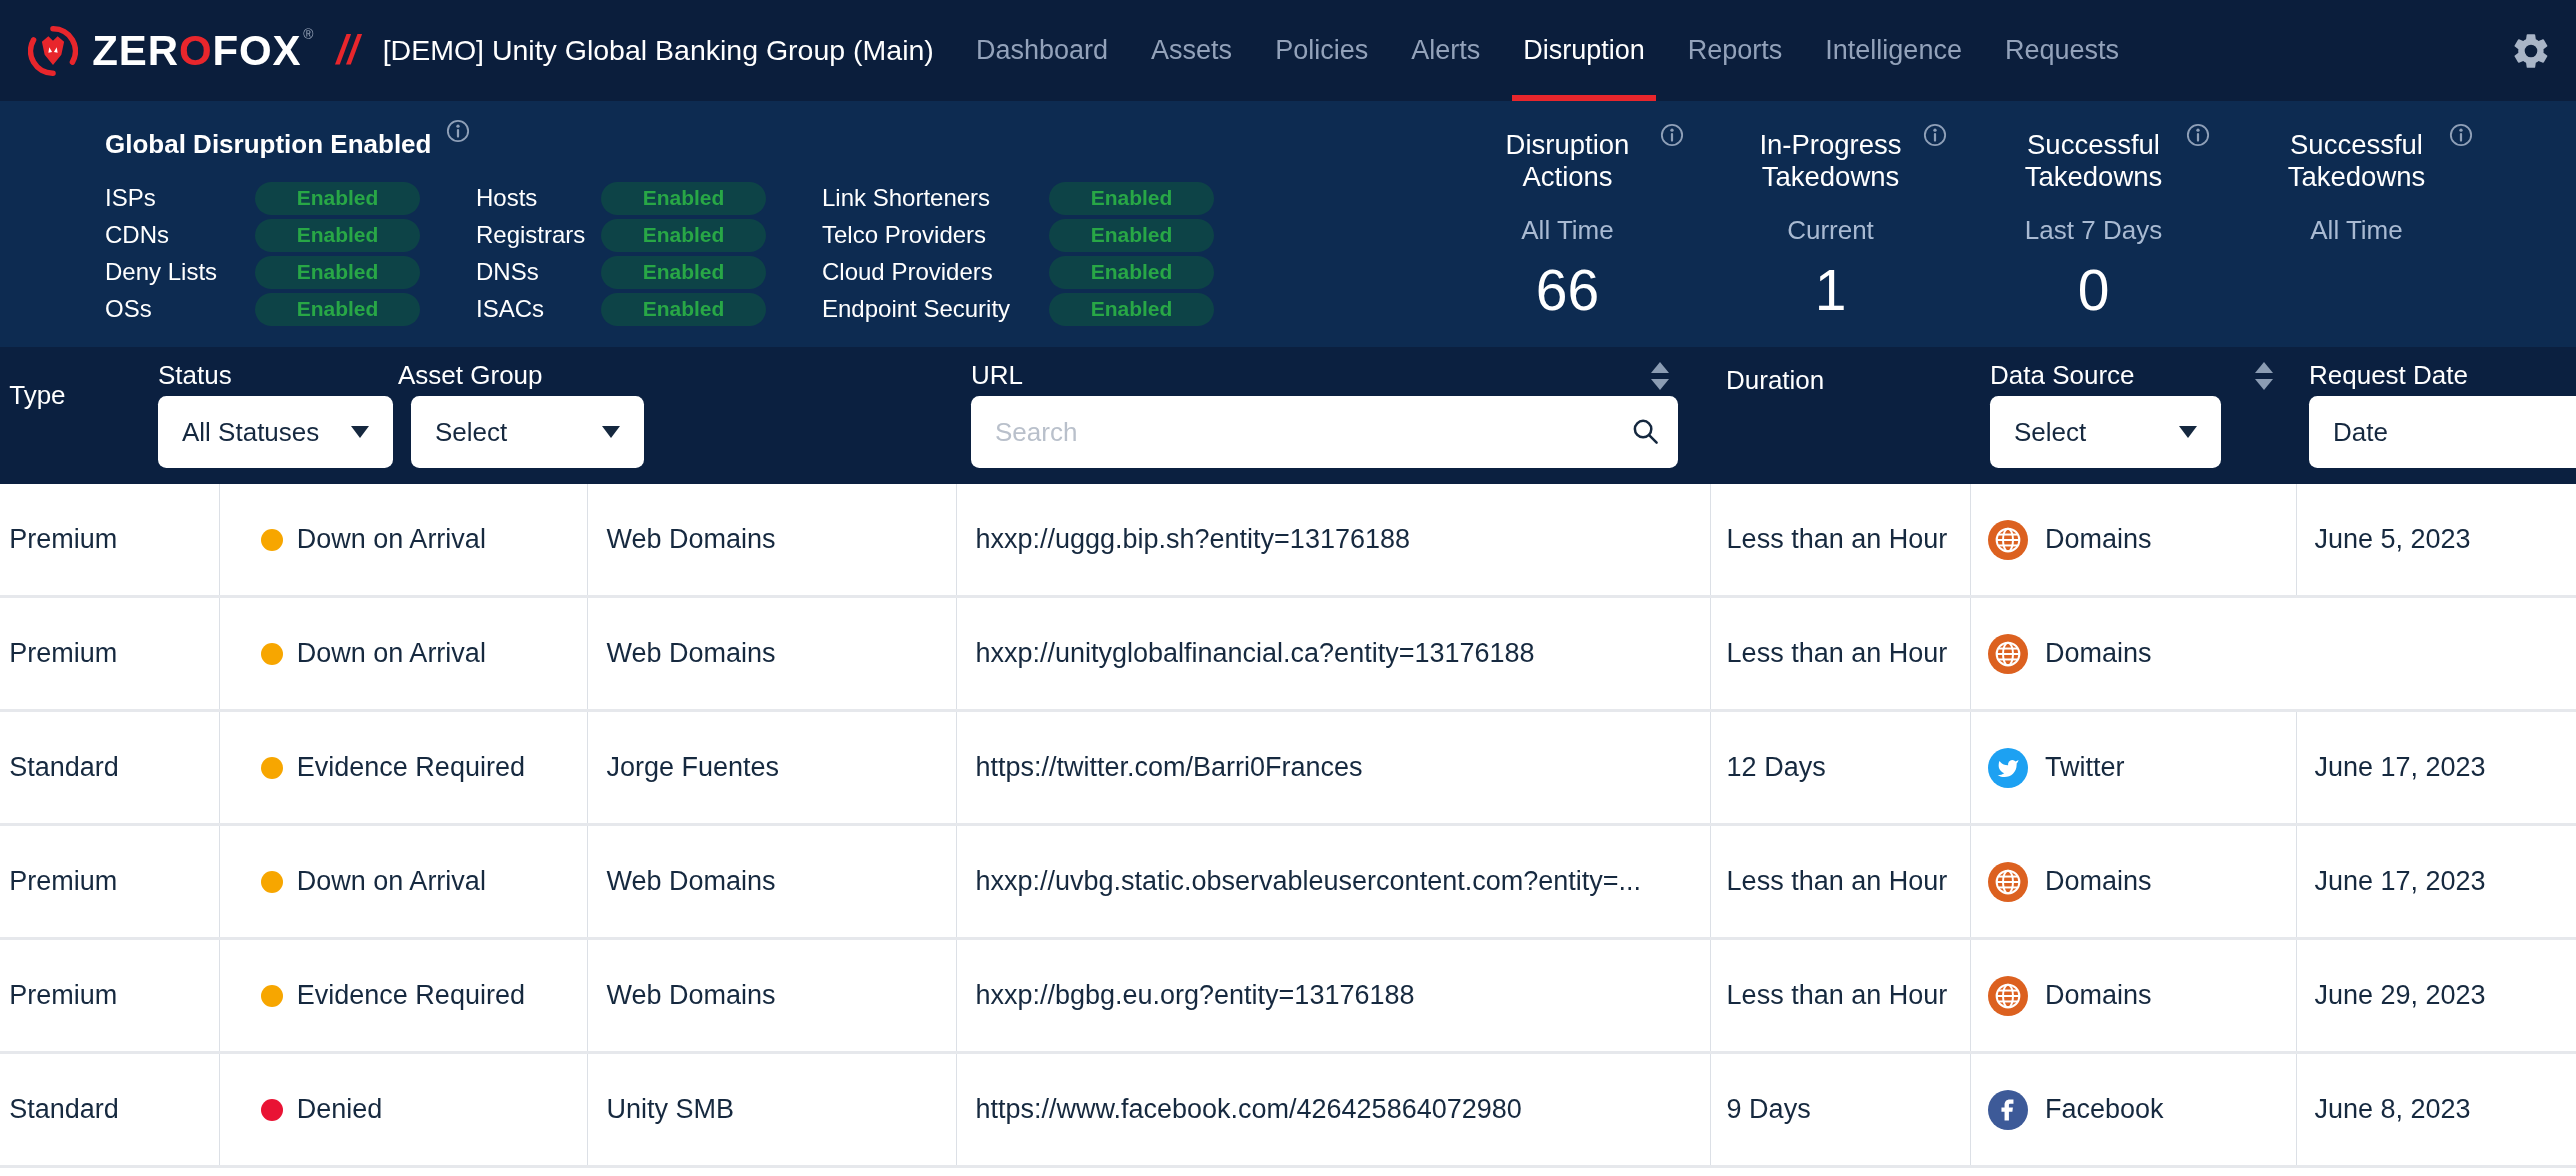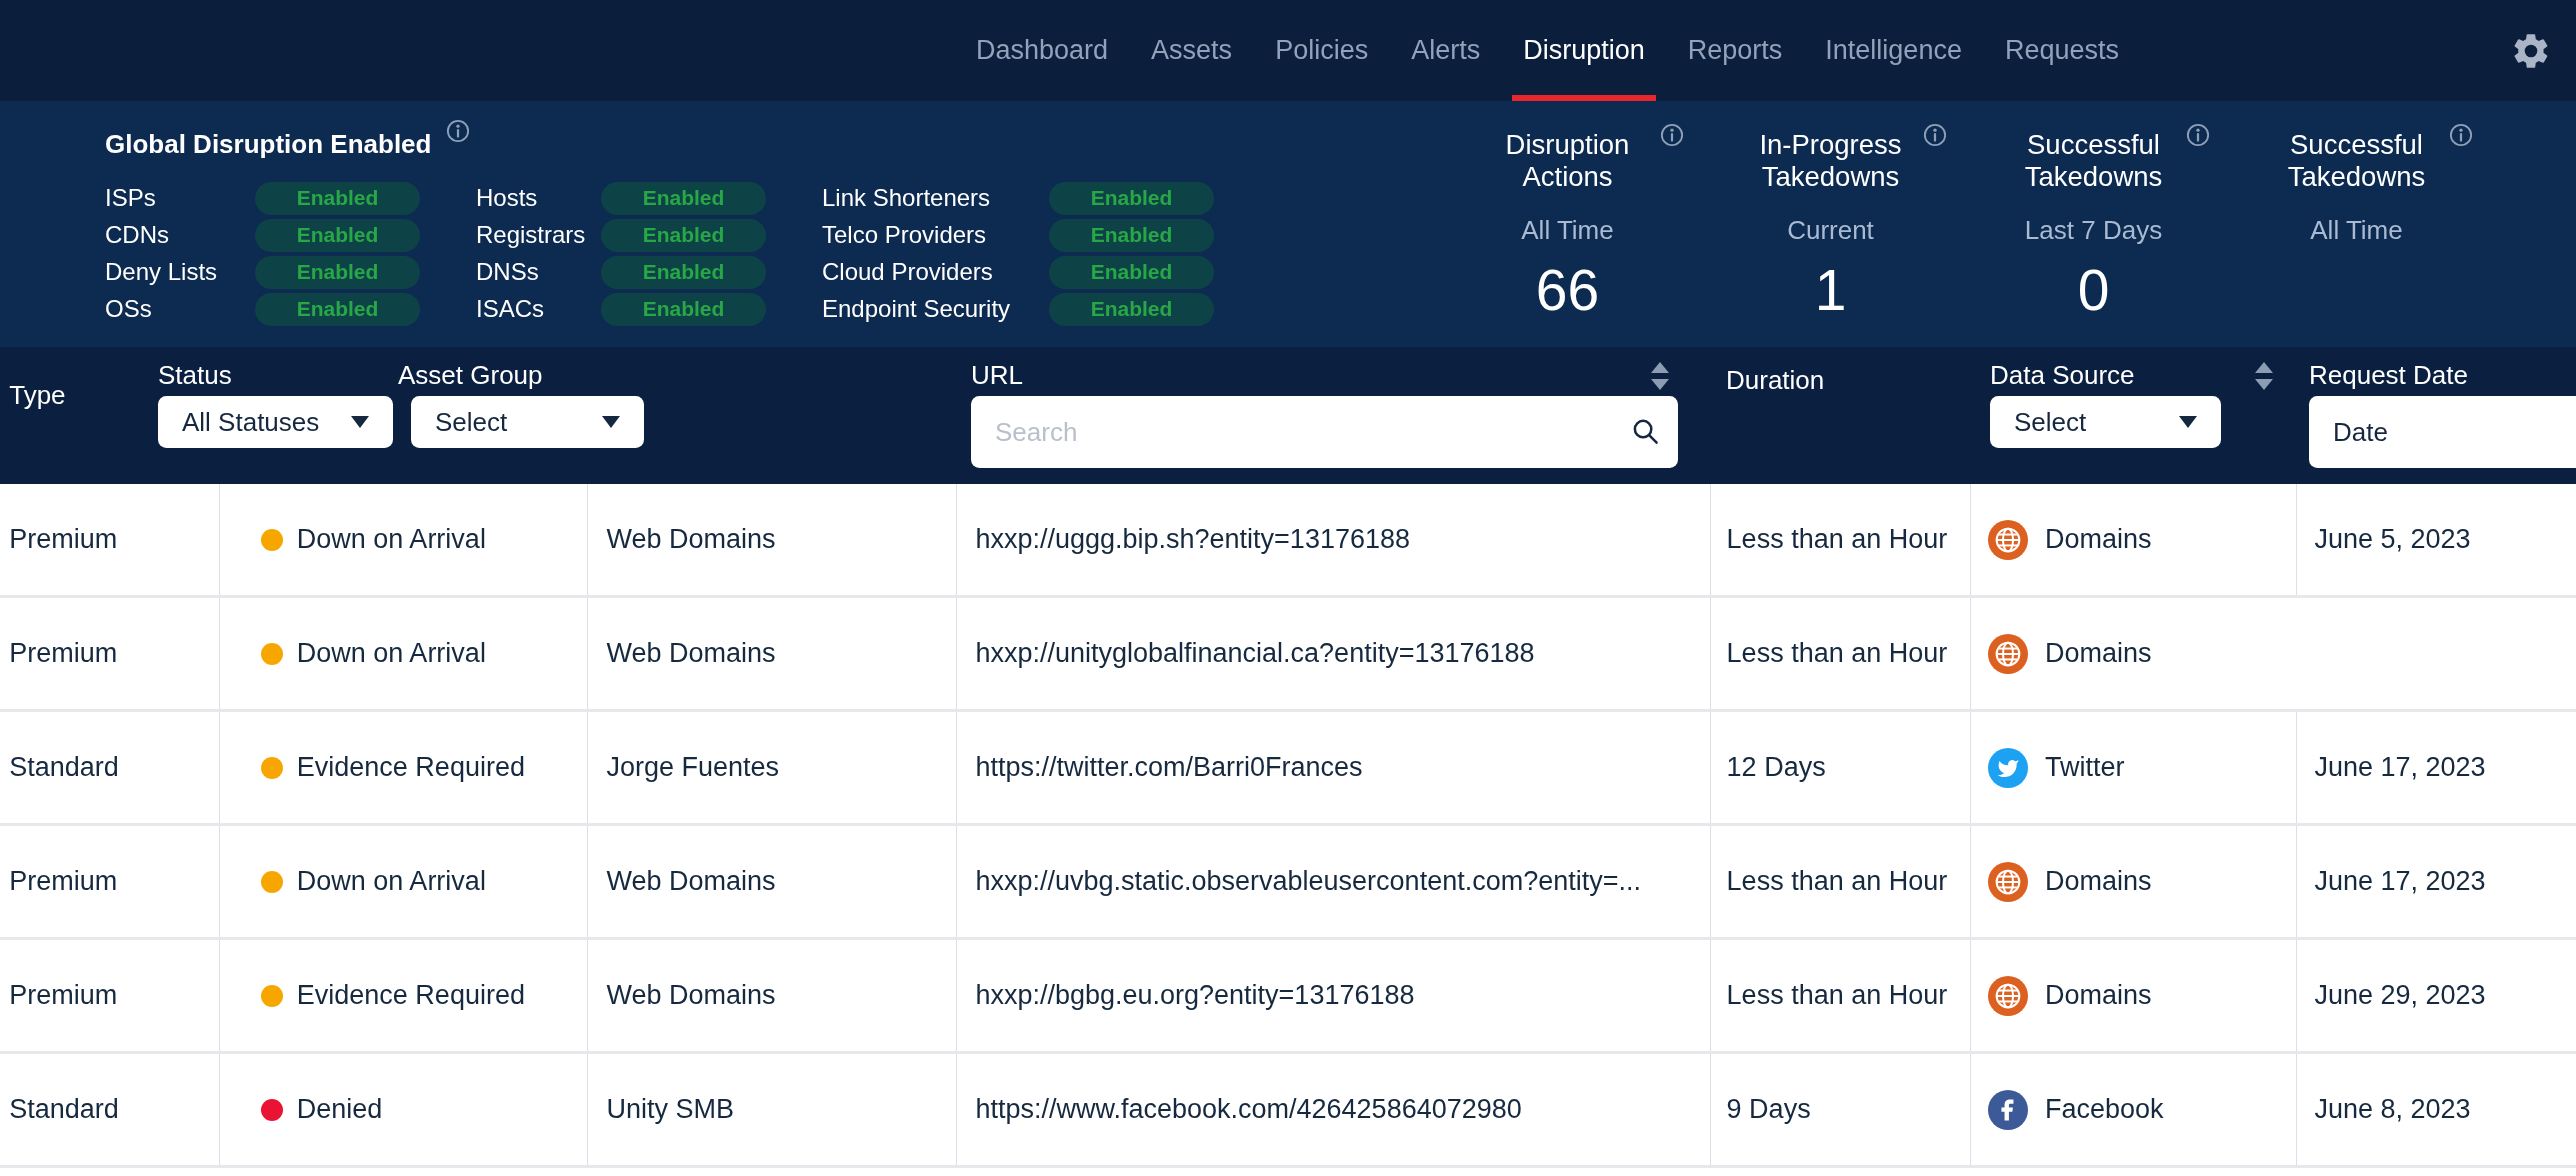--- a/index.html
+++ b/index.html
@@ -35,21 +35,21 @@
   .stats{margin-left:auto;padding:27.5px 88px 0 0;display:flex;}
   .stat{width:263px;text-align:center;position:relative;color:#fff;}
   .stat-title{font-size:27.5px;line-height:32px;max-width:213px;margin:0 auto;font-weight:400;}
   .stat-info{position:absolute;right:14.7px;top:-5.5px;}
   .stat-period{margin-top:22px;font-size:26px;color:#a9bad2;}
   .stat-value{margin-top:11px;font-size:57px;font-weight:400;}
   
   .filter-bar{position:relative;height:137px;background:#0b2040;}
   .flabel{position:absolute;top:13px;font-size:26px;color:#fff;white-space:nowrap;}
   .flabel.type{top:33px;}
-  .fselect{position:absolute;top:49px;height:52px;background:#fff;border-radius:8.3px;
+  .fselect{position:absolute;top:49px;height:72px;background:#fff;border-radius:8.3px;
            display:flex;align-items:center;justify-content:space-between;
            padding:0 24px;font-size:26px;color:#15283f;box-sizing:border-box;cursor:pointer;}
   .caret{width:0;height:0;border-left:9.2px solid transparent;border-right:9.2px solid transparent;
          border-top:12px solid #15283f;margin-left:16.5px;}
   .search-wrap{position:absolute;left:971px;top:49px;width:707px;height:72px;background:#fff;border-radius:8.3px;}
   .search-wrap input{position:absolute;inset:0;border:none;outline:none;background:transparent;
         font-size:26px;color:#15283f;padding:0 64px 0 24px;font-family:inherit;}
   .search-wrap input::placeholder{color:#b9c0cb;opacity:1;}
   .search-icon{position:absolute;right:18.4px;top:21px;}
   .date-wrap{position:absolute;left:2309px;top:49px;width:267px;height:72px;background:#fff;border-radius:8.3px 0 0 8.3px;}
@@ -74,20 +74,32 @@
   .dot{width:22px;height:22px;border-radius:50%;margin-right:13.8px;flex:none;}
   .src-icon{width:40px;height:40px;border-radius:50%;margin-right:16.5px;flex:none;
             display:flex;align-items:center;justify-content:center;}
 </style>
 </head>
 <body>
 
 <div id="app">
 
   <header class="topnav">
+    <div class="brand">
+      <svg class="fox-logo" width="50" height="50" viewBox="0 0 54 54">
+        <path d="M27 3 a24 24 0 0 1 21 36" fill="none" stroke="#e8262c" stroke-width="6" stroke-linecap="round"></path>
+        <path d="M27 51 a24 24 0 0 1 -21 -36" fill="none" stroke="#e8262c" stroke-width="6" stroke-linecap="round"></path>
+        <path d="M15 17 L22 11 L27 16 L32 11 L39 17 L36 31 L27 42 L18 31 Z" fill="#e8262c"></path>
+        <path d="M23 23 l3 5 -4 1 z" fill="#fff"></path>
+        <path d="M31 23 l-3 5 4 1 z" fill="#fff"></path>
+      </svg>
+      <div class="wordmark"><span>ZER</span><span class="red-o">O</span><span>FOX</span><sup>®</sup></div>
+      <span class="slashes">//</span>
+      <div class="account">[DEMO] Unity Global Banking Group (Main)</div>
+    </div>
     <nav class="menu">
         <div class="nav-item">Dashboard</div>
         <div class="nav-item">Assets</div>
         <div class="nav-item">Policies</div>
         <div class="nav-item">Alerts</div>
         <div class="nav-item active">Disruption<div class="nav-underline"></div></div>
         <div class="nav-item">Reports</div>
         <div class="nav-item">Intelligence</div>
         <div class="nav-item">Requests</div>
       </nav>

